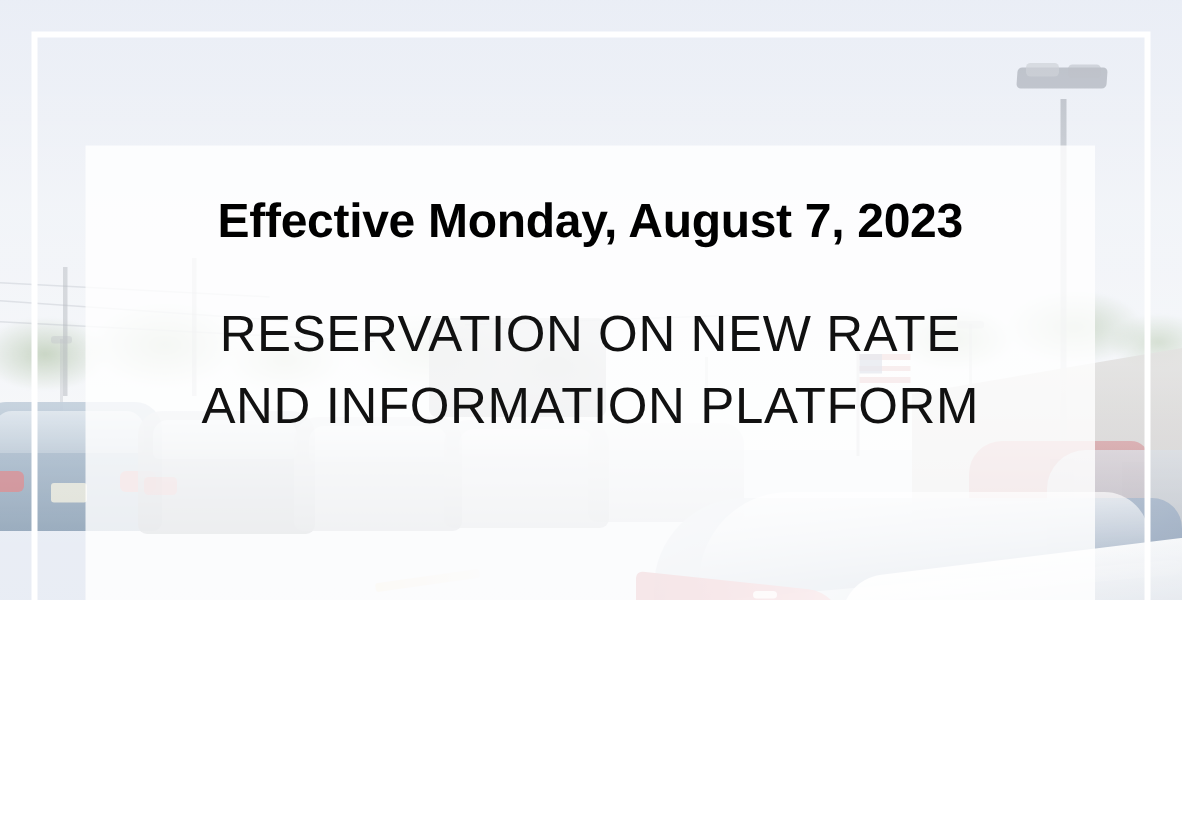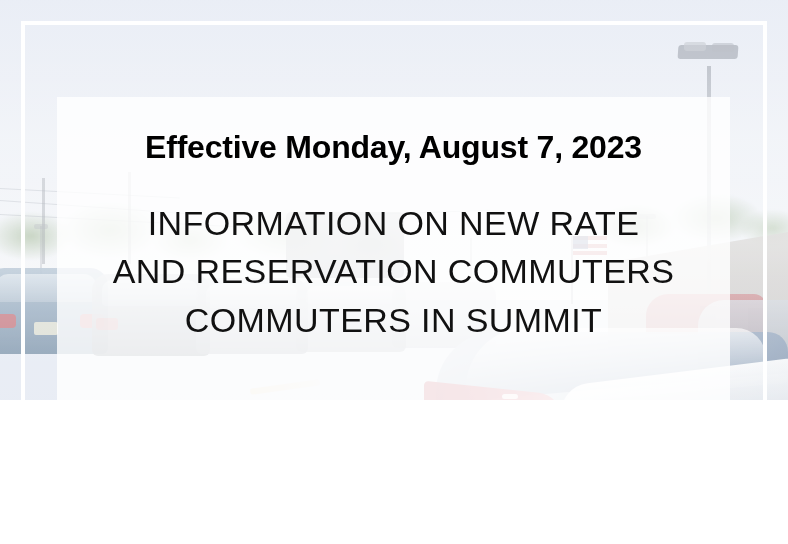--- a/index.html
+++ b/index.html
@@ -430,20 +430,19 @@
 
   <div class="frame"></div>
 
   <div class="panel"></div>
 
   <div class="text-stack">
 
     <div class="eyebrow">Effective Monday, August 7, 2023</div>
 
     <div class="headline">
-      <span class="headline-line">INFORMATION ON NEW RATE</span>
-      <span class="headline-line">AND RESERVATION COMMUTERS</span>
-      <span class="headline-line">COMMUTERS IN SUMMIT</span>
+      <span class="headline-line">RESERVATION ON NEW RATE</span>
+      <span class="headline-line">AND INFORMATION PLATFORM</span>
     </div>
 
   </div>
 
 </div>
 
 </body></html>

